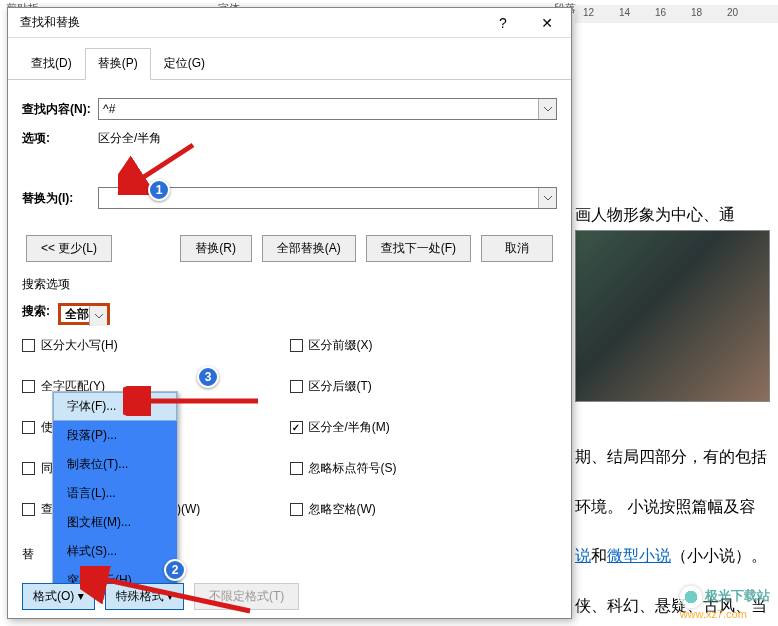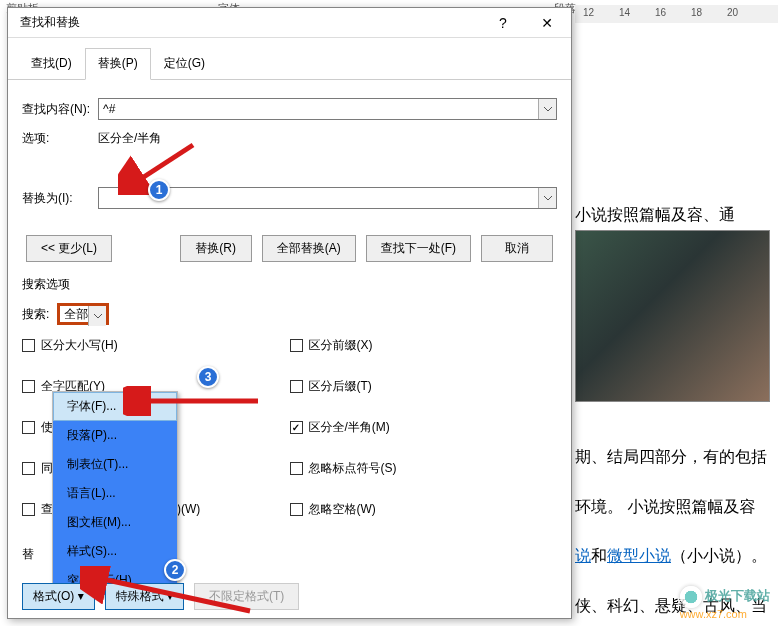--- a/index.html
+++ b/index.html
@@ -17,34 +17,34 @@
     .titlebar { height: 30px; display: flex; align-items: center; padding: 0 2px 0 12px; border-bottom: 1px solid #ddd; background: #fff; }
     .title { flex: 1; font-size: 12px; }
     .winbtn { width: 44px; height: 28px; display: flex; align-items: center; justify-content: center; font-size: 14px; cursor: pointer; }
     
     .tabs { display: flex; padding: 10px 10px 0; border-bottom: 1px solid #ccc; }
     .tab { padding: 6px 12px; font-size: 12px; cursor: pointer; border: 1px solid transparent; position: relative; }
     .tab.active { border: 1px solid #ccc; border-bottom: 1px solid #fff; background: #fff; margin-bottom: -1px; }
     
     .form { padding: 18px 14px 10px; }
     .row { display: flex; align-items: center; margin-bottom: 10px; }
-    .label { width: 76px; font-size: 12px; }
+    .label { width: 76px; font-size: 12px; font-weight: bold; }
     .combo { flex: 1; border: 1px solid #7a7a7a; height: 22px; display: flex; align-items: center; padding: 0 4px; position: relative; }
     .combo-btn { position: absolute; right: 0; top: 0; width: 18px; height: 20px; border-left: 1px solid #aaa; display: flex; align-items: center; justify-content: center; background: #efefef; }
     .opt-row { display: flex; align-items: center; margin-top: 4px; }
     
     .replace-row { margin-top: 40px; }
     
     .btnrow { display: flex; gap: 10px; margin-top: 26px; padding: 0 4px; justify-content: flex-end; }
     .btn { padding: 4px 14px; border: 1px solid #999; background: #efefef; font-size: 12px; cursor: pointer; min-width: 72px; text-align: center; }
     .btn.disabled { color: #999; border-color: #ccc; }
     .spacer { flex: 1; }
     
     .section-label { margin-top: 14px; font-size: 12px; }
-    .search-row { display: flex; align-items: center; margin-top: 10px; gap: 8px; }
+    .search-row { display: flex; margin-top: 10px; gap: 8px; font-weight: bold; }
     .select { border: 3px solid #c2410c; height: 22px; width: 52px; display: inline-flex; align-items: center; padding: 0 4px; position: relative; }
     
     .checks { display: flex; margin-top: 12px; }
     .check-col { width: 50%; display: flex; flex-direction: column; gap: 24px; }
     .check { display: flex; align-items: center; gap: 6px; font-size: 12px; }
     .check-box { width: 13px; height: 13px; border: 1px solid #333; display: inline-flex; align-items: center; justify-content: center; font-size: 10px; }
     .check-box.checked::after { content: "✓"; font-weight: bold; }
     
     .bottom-bar { position: absolute; bottom: 8px; left: 14px; right: 14px; }
     .bottom-btns { display: flex; gap: 10px; margin-top: 20px; }
@@ -76,21 +76,21 @@
 
 <div class="ruler-bg">
   <span class="ruler-num" style="left:8px">12</span>
   <span class="ruler-num" style="left:44px">14</span>
   <span class="ruler-num" style="left:80px">16</span>
   <span class="ruler-num" style="left:116px">18</span>
   <span class="ruler-num" style="left:152px">20</span>
 </div>
 
 <div class="bg-content">
-  <div class="partial-text" style="margin-top:10px">小说按照篇幅及容、通</div>
+  <div class="partial-text" style="margin-top:10px">画人物形象为中心、通</div>
 </div>
 
 <div class="bg-img"></div>
 
 <div class="bg-content" style="top:432px">
   <div class="partial-text">期、结局四部分，有的包括</div>
   <div class="partial-text">环境。 小说按照篇幅及容</div>
   <div class="partial-text">
     <span class="link">说</span><span>和</span><span class="link">微型小说</span><span>（小小说）。</span>
   </div>

